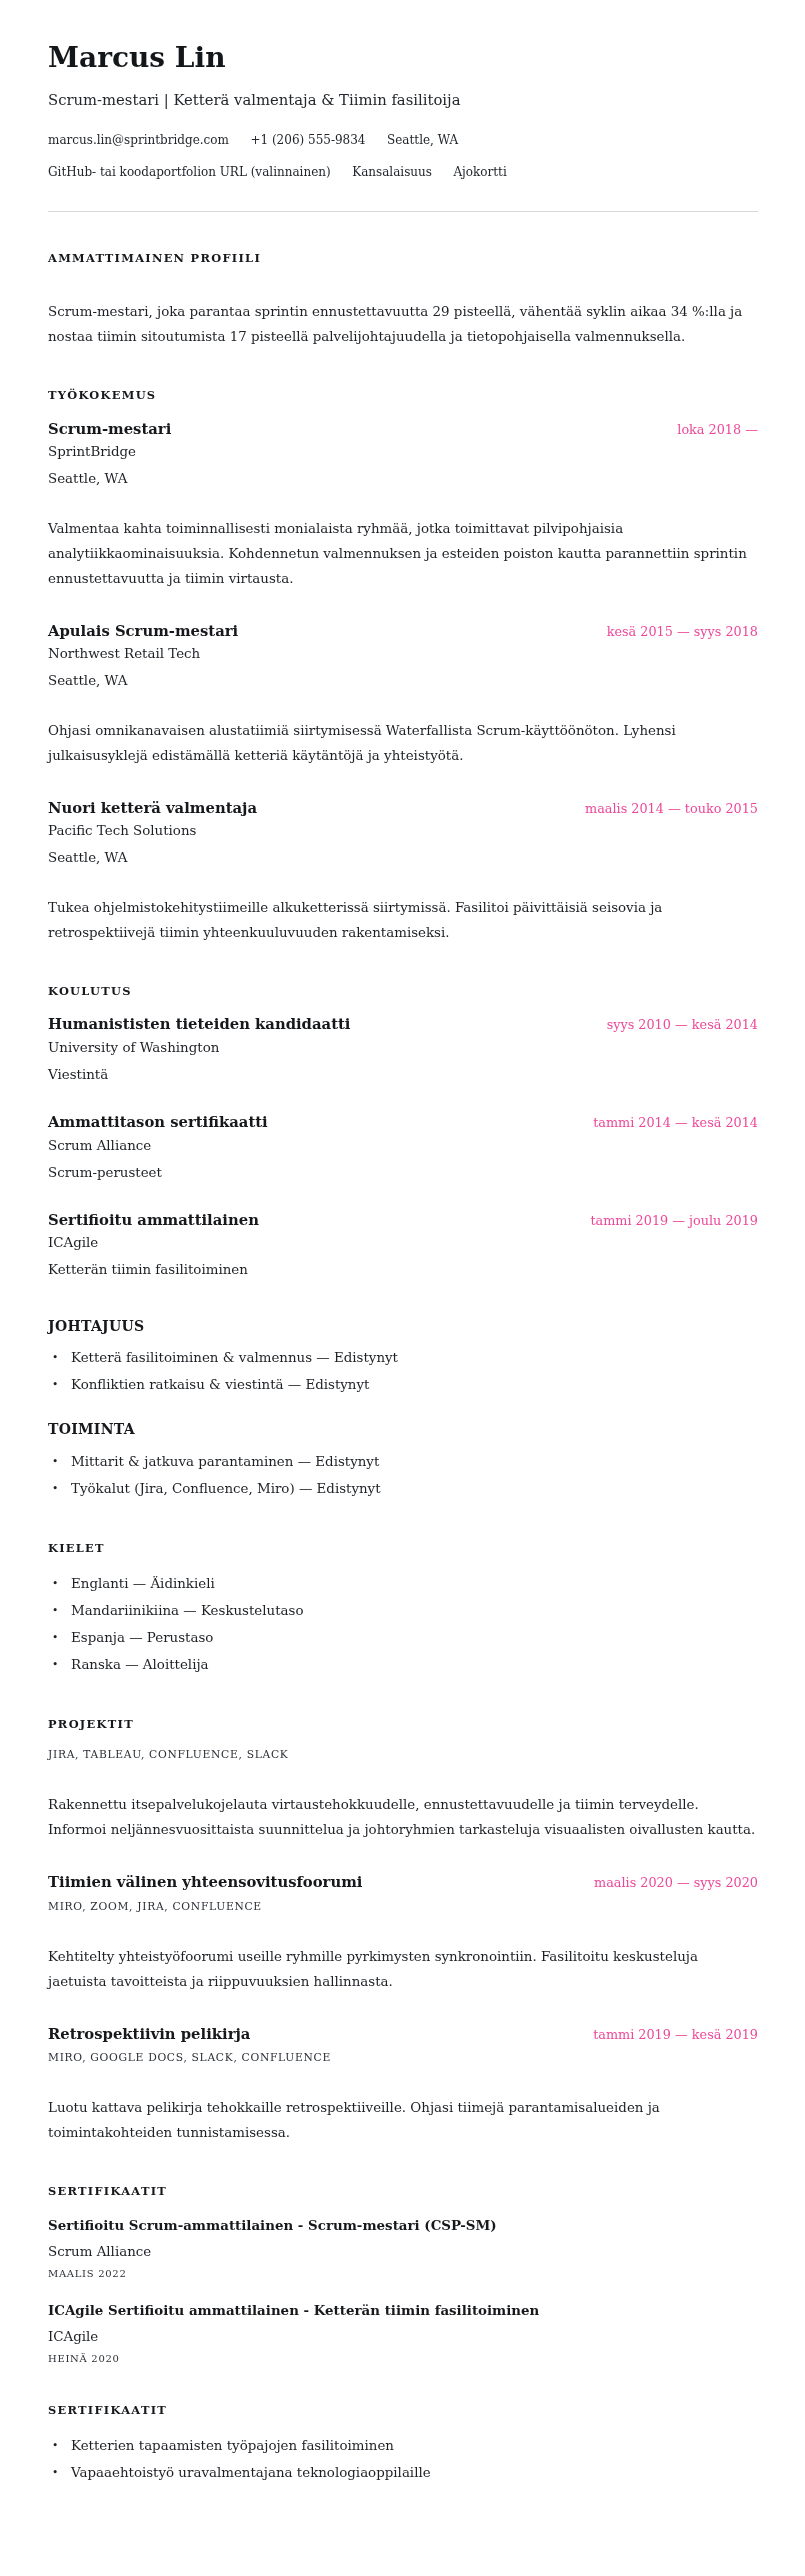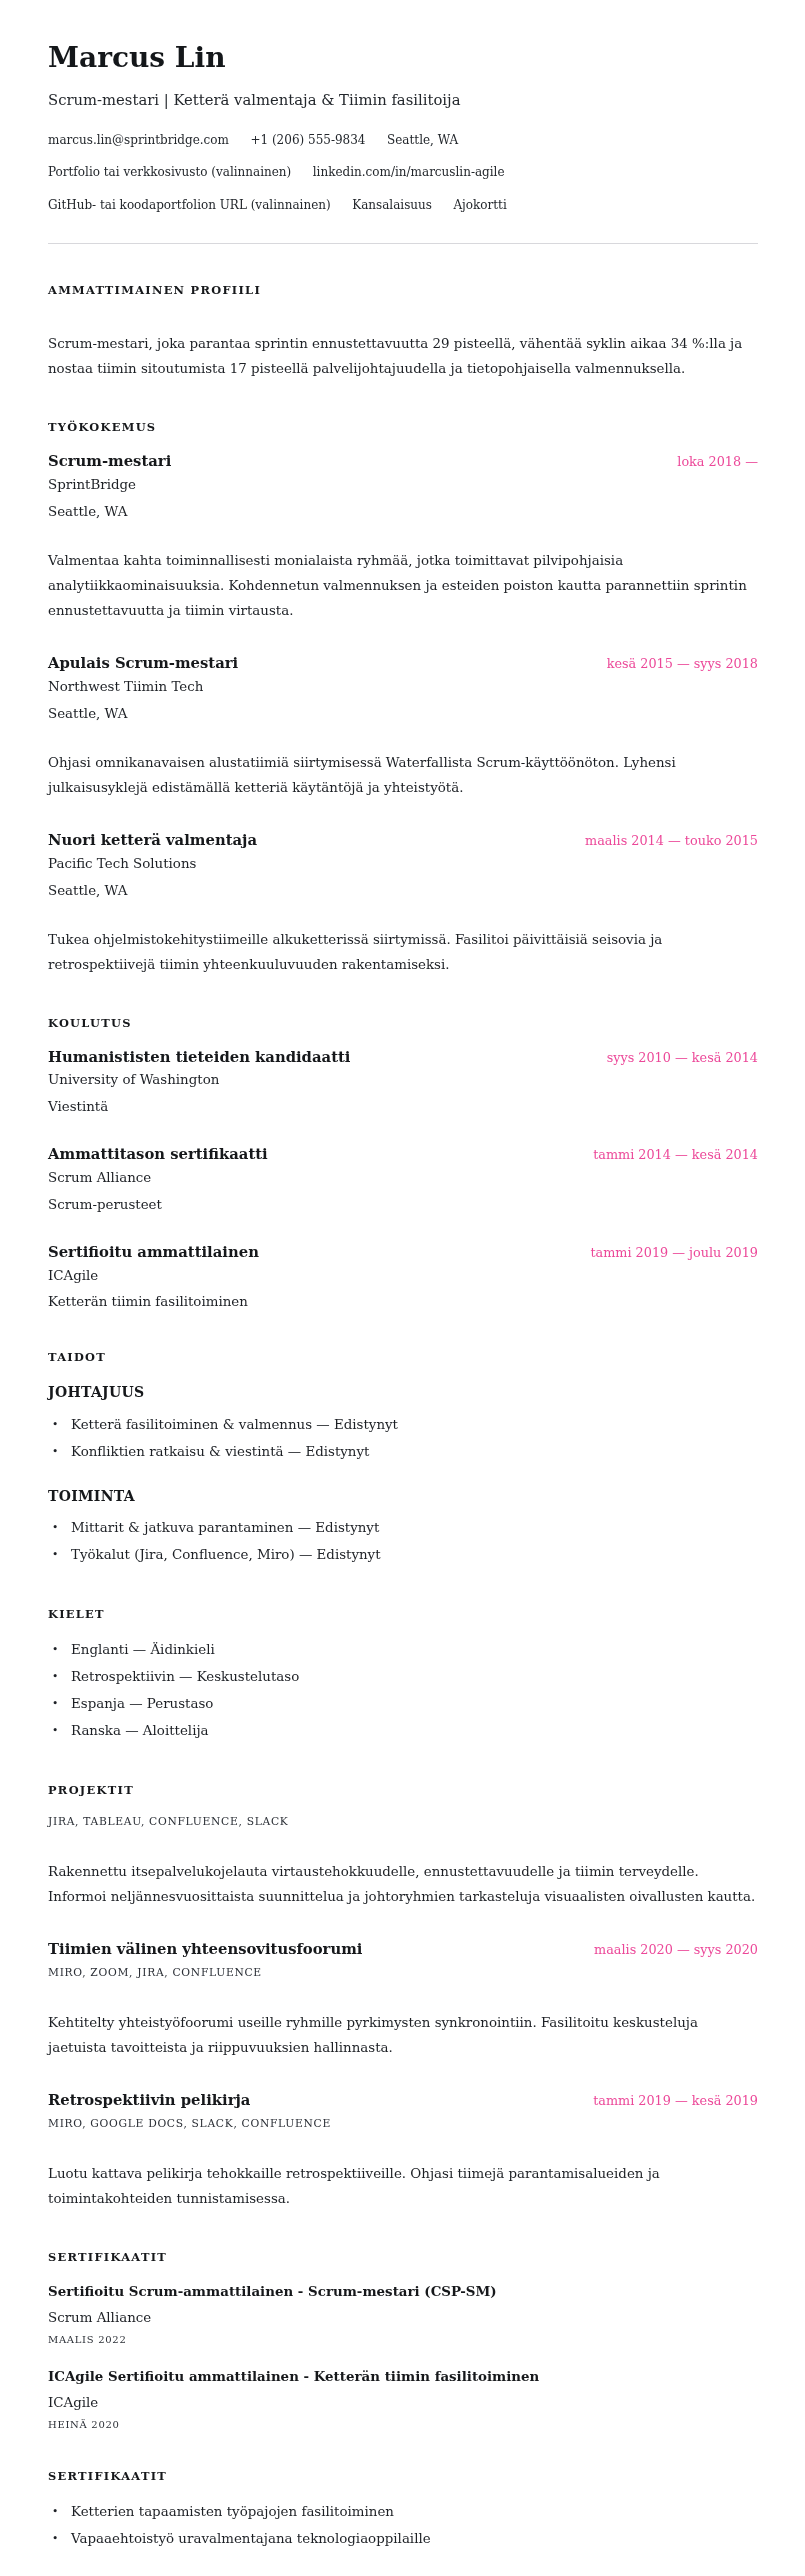--- a/index.html
+++ b/index.html
@@ -70,24 +70,20 @@
   <header>
     <h1 class="name">Marcus Lin</h1>
     <p class="subtitle">Scrum-mestari | Ketterä valmentaja &amp; Tiimin fasilitoija</p>
 
     <div class="contact-row first">
       <span>marcus.lin@sprintbridge.com</span>
       <span>+1 (206) 555-9834</span>
       <span>Seattle, WA</span>
     </div>
     <div class="contact-row">
-      <span>Portfolio tai verkkosivusto (valinnainen)</span>
-      <span>linkedin.com/in/marcuslin-agile</span>
-    </div>
-    <div class="contact-row">
       <span>GitHub- tai koodaportfolion URL (valinnainen)</span>
       <span>Kansalaisuus</span>
       <span>Ajokortti</span>
     </div>
   </header>
 
   <hr class="divider">
 
   <section class="section">
     <h2 class="section-heading">AMMATTIMAINEN PROFIILI</h2>
@@ -105,21 +101,21 @@
       <div class="entry-sub">SprintBridge</div>
       <div class="entry-loc">Seattle, WA</div>
       <p class="entry-desc">Valmentaa kahta toiminnallisesti monialaista ryhmää, jotka toimittavat pilvipohjaisia analytiikkaominaisuuksia. Kohdennetun valmennuksen ja esteiden poiston kautta parannettiin sprintin ennustettavuutta ja tiimin virtausta.</p>
     </div>
 
     <div class="entry">
       <div class="entry-head">
         <span class="entry-title">Apulais Scrum-mestari</span>
         <span class="entry-dates">kesä 2015 — syys 2018</span>
       </div>
-      <div class="entry-sub">Northwest Tiimin Tech</div>
+      <div class="entry-sub">Northwest Retail Tech</div>
       <div class="entry-loc">Seattle, WA</div>
       <p class="entry-desc">Ohjasi omnikanavaisen alustatiimiä siirtymisessä Waterfallista Scrum-käyttöönöton. Lyhensi julkaisusyklejä edistämällä ketteriä käytäntöjä ja yhteistyötä.</p>
     </div>
 
     <div class="entry">
       <div class="entry-head">
         <span class="entry-title">Nuori ketterä valmentaja</span>
         <span class="entry-dates">maalis 2014 — touko 2015</span>
       </div>
       <div class="entry-sub">Pacific Tech Solutions</div>
@@ -153,21 +149,20 @@
       <div class="entry-head">
         <span class="entry-title">Sertifioitu ammattilainen</span>
         <span class="entry-dates">tammi 2019 — joulu 2019</span>
       </div>
       <div class="entry-sub">ICAgile</div>
       <div class="entry-loc">Ketterän tiimin fasilitoiminen</div>
     </div>
   </section>
 
   <section class="section">
-    <h2 class="section-heading">TAIDOT</h2>
 
     <div class="skill-group">
       <h3 class="group-heading">JOHTAJUUS</h3>
       <ul class="flat">
         <li>
           <span class="bullet">•</span>
           <span>Ketterä fasilitoiminen &amp; valmennus — Edistynyt</span>
         </li>
         <li>
           <span class="bullet">•</span>
@@ -193,21 +188,21 @@
 
   <section class="section">
     <h2 class="section-heading">KIELET</h2>
     <ul class="flat">
       <li>
         <span class="bullet">•</span>
         <span>Englanti — Äidinkieli</span>
       </li>
       <li>
         <span class="bullet">•</span>
-        <span>Retrospektiivin — Keskustelutaso</span>
+        <span>Mandariinikiina — Keskustelutaso</span>
       </li>
       <li>
         <span class="bullet">•</span>
         <span>Espanja — Perustaso</span>
       </li>
       <li>
         <span class="bullet">•</span>
         <span>Ranska — Aloittelija</span>
       </li>
     </ul>

